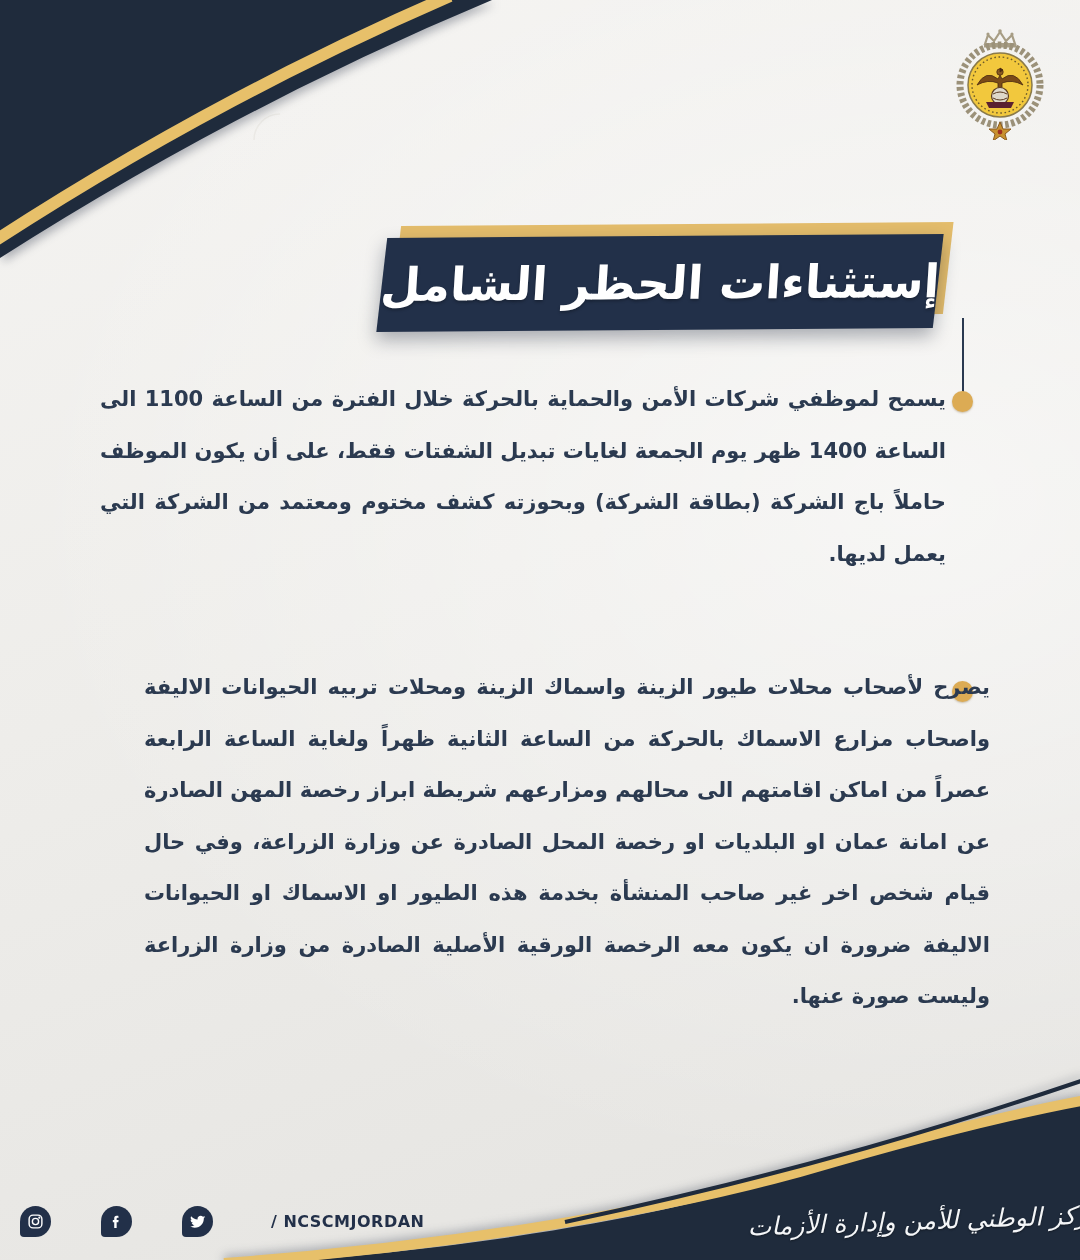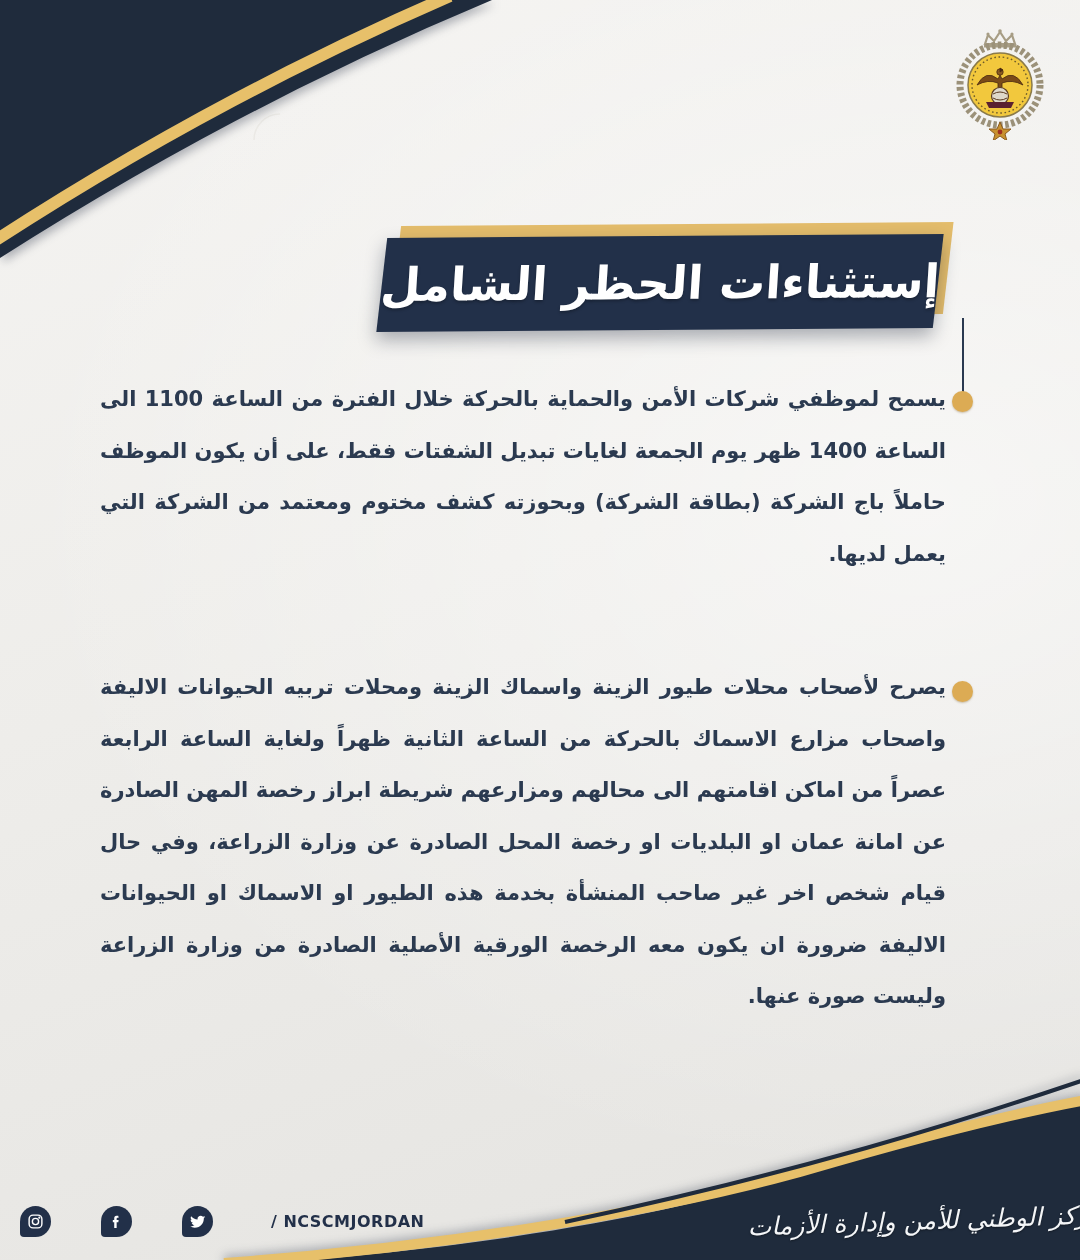--- a/index.html
+++ b/index.html
@@ -45,21 +45,21 @@
   .bullet-dot { position:absolute; width:21px; height:21px; border-radius:50%; background:#dcab54; box-shadow:0 1px 2px rgba(120,90,30,.35); }
   .dot-1 { left:952px; top:391px; }
   .dot-2 { left:952px; top:681px; }
 
   .para {
     position:absolute; left:100px; width:846px;
     direction:rtl; text-align:justify;
     color:#2b3a50; font-size:21px; font-weight:700; line-height:51.5px;
   }
   .para-1 { top:374px; }
-  .para-2 { top:662px; }
+  .para-2 { top:662px;margin-left:44px; }
 
   
   .social-row { position:absolute; left:20px; top:1206px; display:flex; align-items:center;gap:44px; }
   .social-chip {
     width:31px; height:31px; background:#223049; margin-right:6px;
     border-radius:50% 50% 50% 4px;
     display:flex; align-items:center; justify-content:center;
     cursor:pointer;
   }
   .handle {

